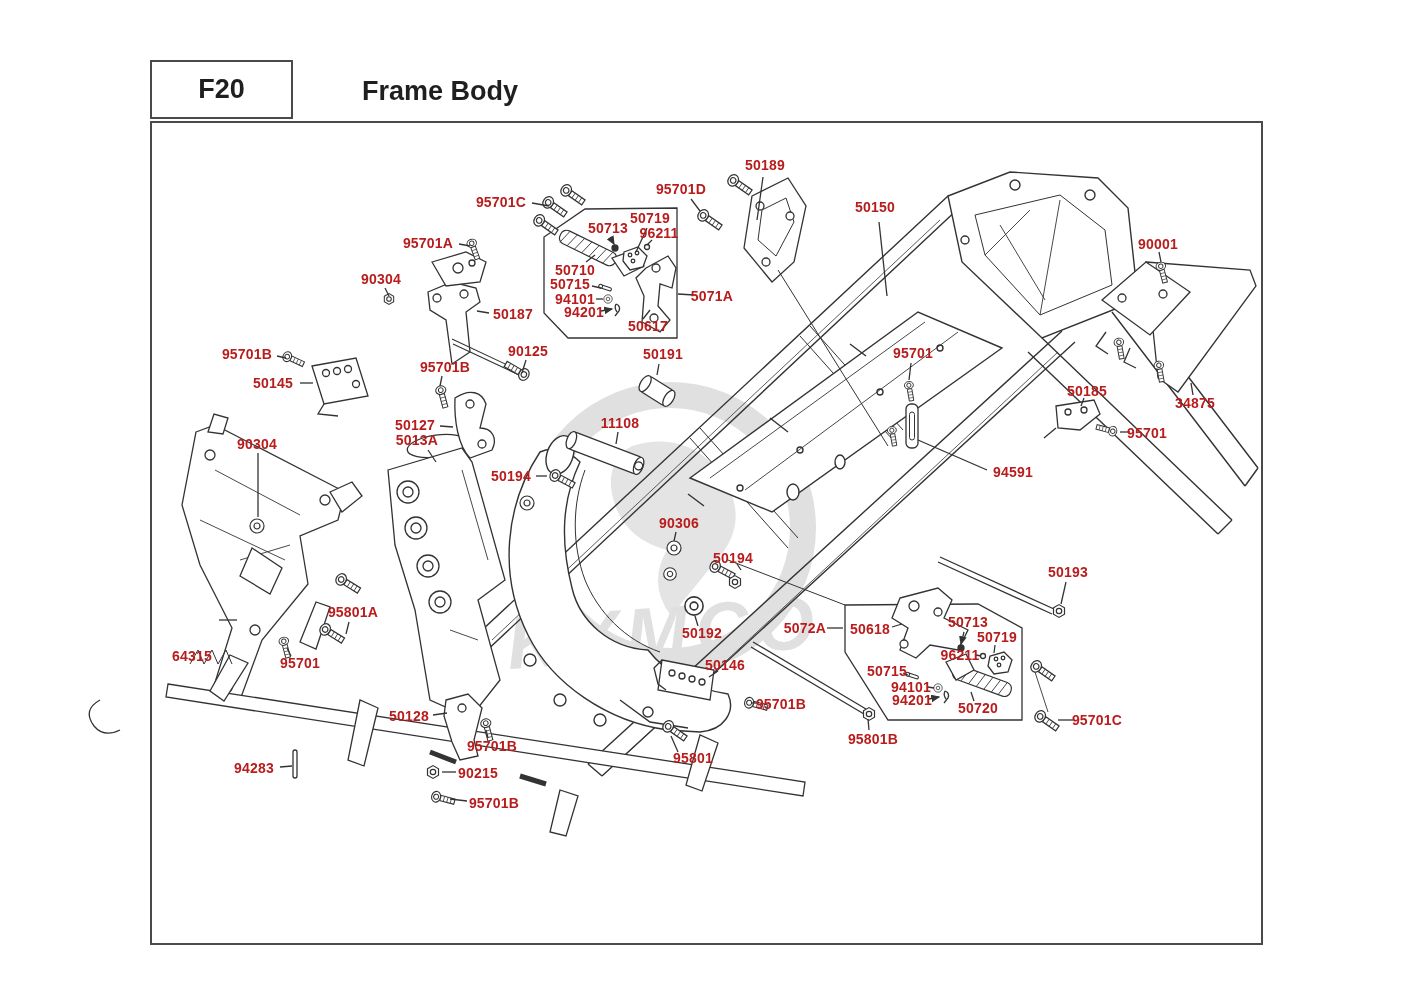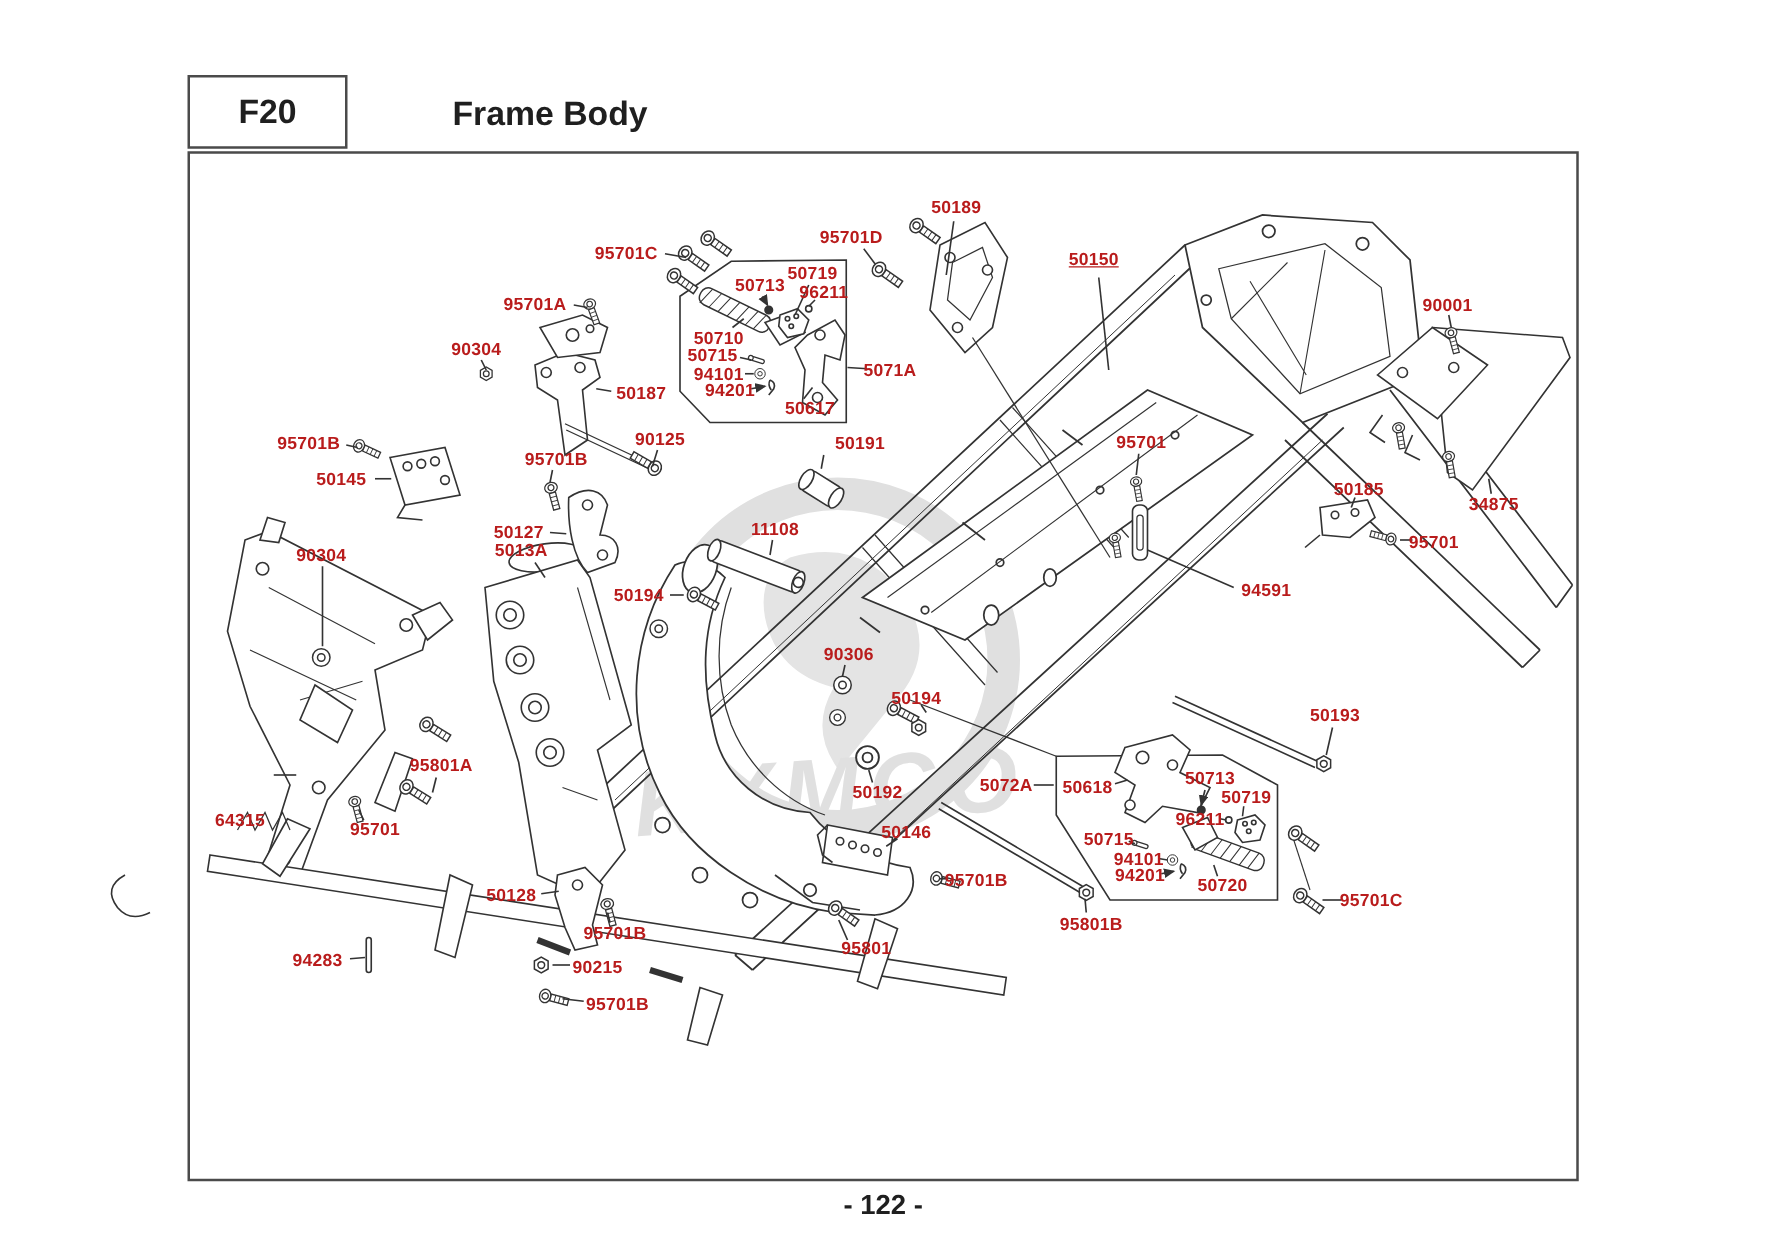--- a/index.html
+++ b/index.html
@@ -1,18 +1,18 @@
 <!DOCTYPE html>
 <html><head>
 <meta charset="utf-8">
 <style>
   html,body{margin:0;padding:0;background:#ffffff;}
   .page{position:relative;width:1415px;height:1000px;background:#fff;
         font-family:"Liberation Sans",sans-serif;overflow:hidden;}
-  .code-box{position:absolute;left:150px;top:60px;width:128px;height:59px;
+  .code-box{position:absolute;left:150px;top:60px;width:143px;height:59px;
         border:2px solid #4a4a4a;box-sizing:border-box;display:flex;align-items:center;
         justify-content:center;background:#fff;z-index:4;}
   .code-box span{font-size:27px;font-weight:bold;color:#1f1f1f;}
   .page-title{position:absolute;left:362px;top:76px;font-size:27px;font-weight:bold;
         color:#1f1f1f;z-index:4;}
   .frame-border{position:absolute;left:150px;top:121px;width:1113px;height:824px;
         border:2px solid #4a4a4a;box-sizing:border-box;z-index:1;background:#fff;}
   #diagram-svg{position:absolute;left:0;top:0;z-index:2;}
   #labels{position:absolute;left:0;top:0;width:100%;height:100%;z-index:3;pointer-events:none;}
   .part-label{position:absolute;transform:translate(-50%,-50%);font-size:14px;
@@ -382,22 +382,22 @@
       <div class="part-label" style="left: 650px; top: 218px;">50719</div>
       <div class="part-label" style="left: 659px; top: 233px;">96211</div>
       <div class="part-label" style="left: 575px; top: 270px;">50710</div>
       <div class="part-label" style="left: 570px; top: 284px;">50715</div>
       <div class="part-label" style="left: 575px; top: 299px;">94101</div>
       <div class="part-label" style="left: 584px; top: 312px;">94201</div>
       <div class="part-label" style="left: 648px; top: 326px;">50617</div>
       <div class="part-label" style="left: 712px; top: 296px;">5071A</div>
       <div class="part-label" style="left: 681px; top: 189px;">95701D</div>
       <div class="part-label" style="left: 765px; top: 165px;">50189</div>
-      <div class="part-label" style="left: 875px; top: 207px; text-decoration: underline;">50150</div>
-      <div class="part-label" style="left: 688px; top: 354px;">50191</div>
+      <div class="part-label" style="left: 875px; top: 207px;">50150</div>
+      <div class="part-label" style="left: 663px; top: 354px;">50191</div>
       <div class="part-label" style="left: 620px; top: 423px;">11108</div>
       <div class="part-label" style="left: 679px; top: 523px;">90306</div>
       <div class="part-label" style="left: 733px; top: 558px;">50194</div>
       <div class="part-label" style="left: 702px; top: 633px;">50192</div>
       <div class="part-label" style="left: 725px; top: 665px;">50146</div>
       <div class="part-label" style="left: 781px; top: 704px;">95701B</div>
       <div class="part-label" style="left: 693px; top: 758px;">95801</div>
       <div class="part-label" style="left: 913px; top: 353px;">95701</div>
       <div class="part-label" style="left: 1013px; top: 472px;">94591</div>
       <div class="part-label" style="left: 805px; top: 628px;">5072A</div>
@@ -411,14 +411,13 @@
       <div class="part-label" style="left: 978px; top: 708px;">50720</div>
       <div class="part-label" style="left: 873px; top: 739px;">95801B</div>
       <div class="part-label" style="left: 1068px; top: 572px;">50193</div>
       <div class="part-label" style="left: 1097px; top: 720px;">95701C</div>
       <div class="part-label" style="left: 1158px; top: 244px;">90001</div>
       <div class="part-label" style="left: 1087px; top: 391px;">50185</div>
       <div class="part-label" style="left: 1147px; top: 433px;">95701</div>
       <div class="part-label" style="left: 1195px; top: 403px;">34875</div>
     </div>
 
-  <div class="footer-page">- 122 -</div>
 </div>
 
 </body></html>

